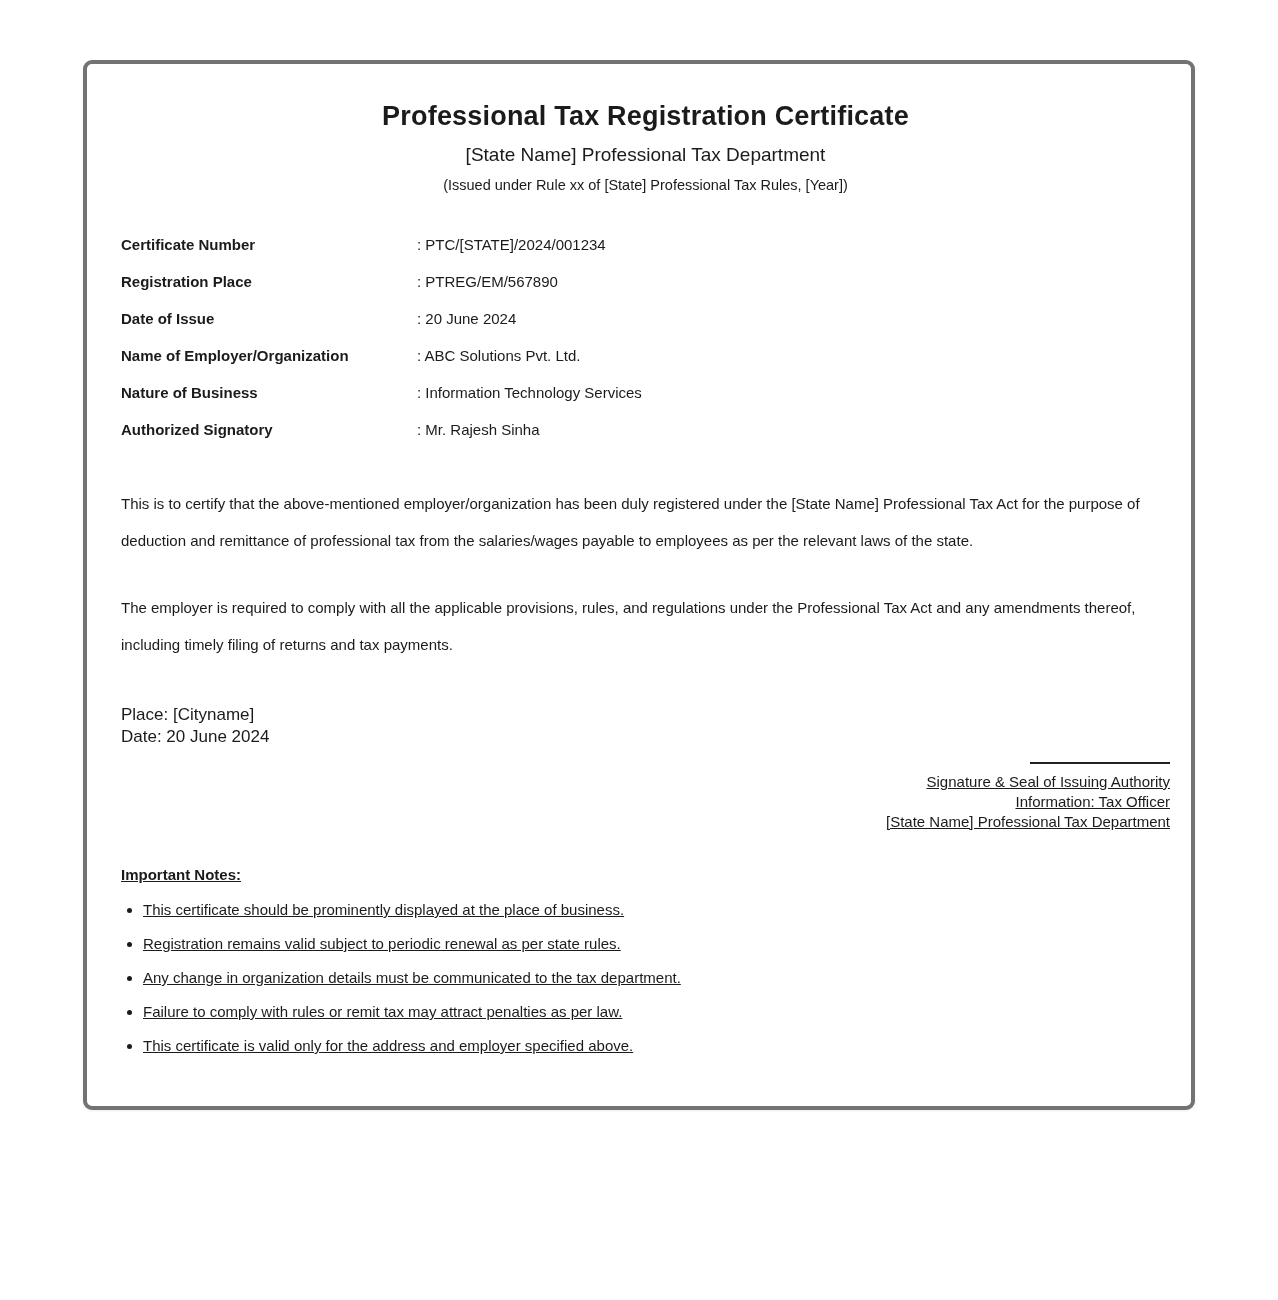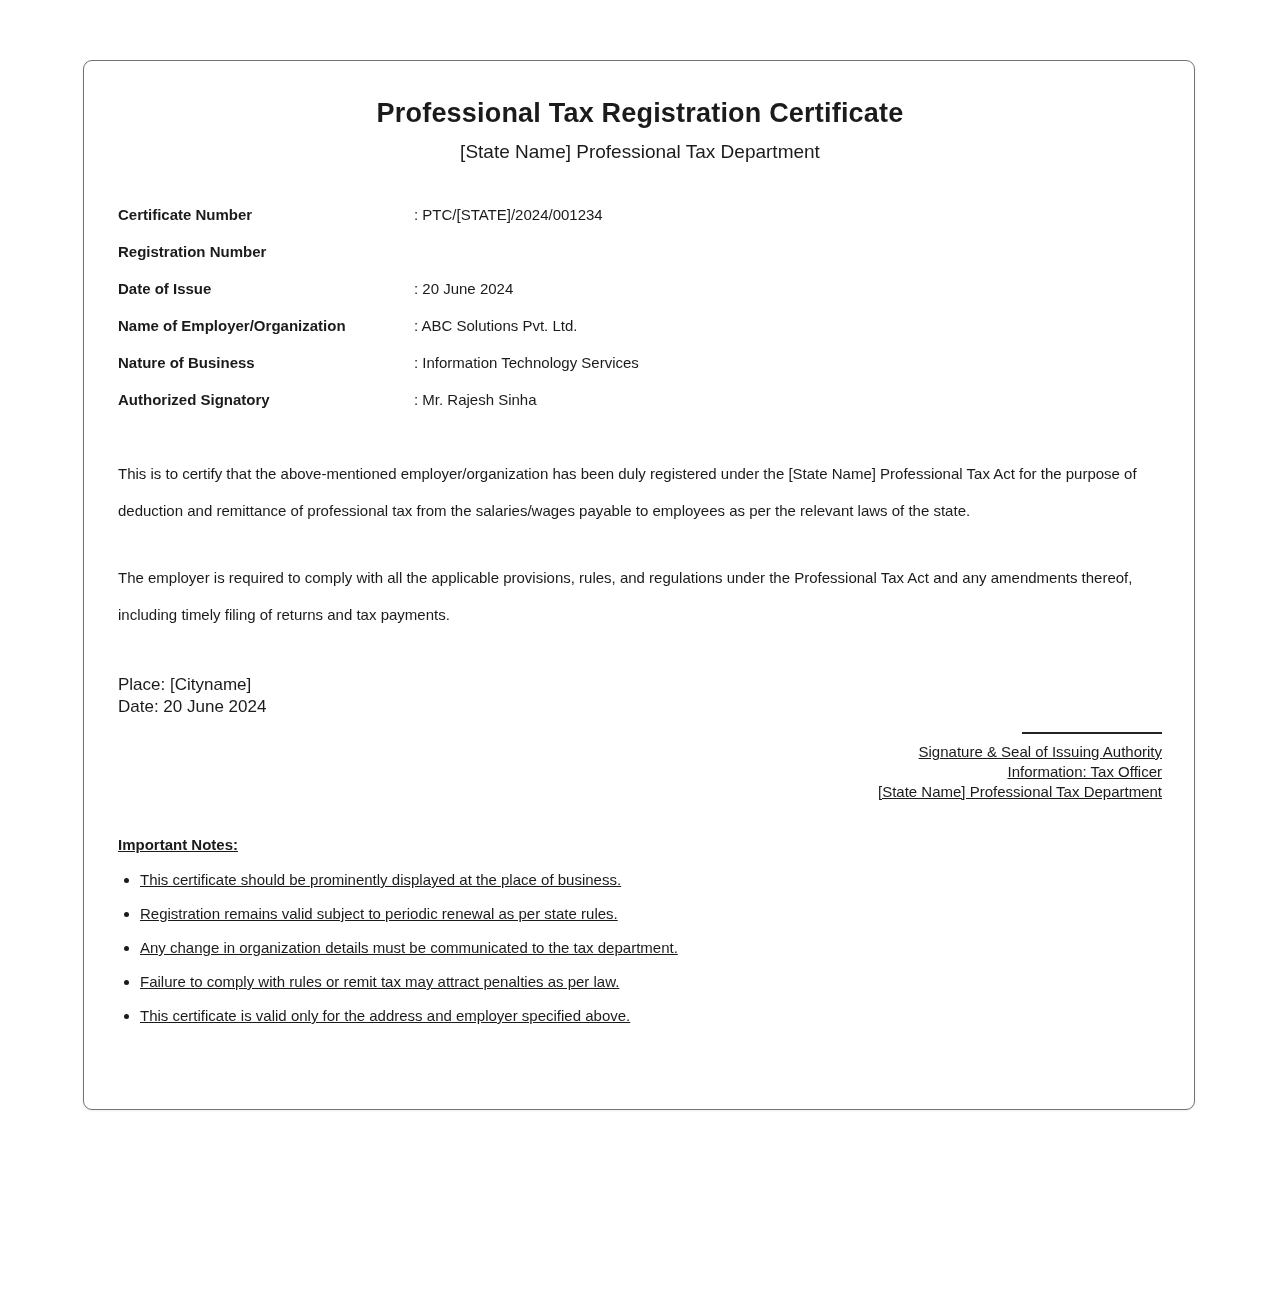--- a/index.html
+++ b/index.html
@@ -14,24 +14,24 @@
   .page {
     width: 1278px;
     min-height: 1300px;
     position: relative;
   }
   .certificate-card {
     width: 1112px;
     min-height: 1050px;
     margin: 60px auto 0 auto;
     background: #ffffff;
-    border: 1px solid #737373;
+    border: 4px solid #737373;
     border-radius: 9px;
     box-shadow: 0 1px 3px rgba(0,0,0,0.07);
-    padding: 34px 32px 40px 34px;
+    padding: 34px 21px 40px 34px;
   }
   .cert-title {
     margin: 0;
     font-size: 27px;
     font-weight: 700;
     text-align: center;
     line-height: 36px;
     letter-spacing: 0.2px;
   }
   .cert-subtitle {
@@ -102,28 +102,30 @@
   }
 </style>
 </head>
 <body>
 
 <div class="page">
   <div class="certificate-card">
 
     <h1 class="cert-title">Professional Tax Registration Certificate</h1>
     <h2 class="cert-subtitle">[State Name] Professional Tax Department</h2>
+    <div class="cert-issued">(Issued under Rule xx of [State] Professional Tax Rules, [Year])</div>
 
     <div class="fields">
       <div class="field-row">
         <span class="field-label">Certificate Number</span>
         <span class="field-value">: PTC/[STATE]/2024/001234</span>
       </div>
       <div class="field-row">
-        <span class="field-label">Registration Number</span>
+        <span class="field-label">Registration Place</span>
+        <span class="field-value">: PTREG/EM/567890</span>
       </div>
       <div class="field-row">
         <span class="field-label">Date of Issue</span>
         <span class="field-value">: 20 June 2024</span>
       </div>
       <div class="field-row">
         <span class="field-label">Name of Employer/Organization</span>
         <span class="field-value">: ABC Solutions Pvt. Ltd.</span>
       </div>
       <div class="field-row">

